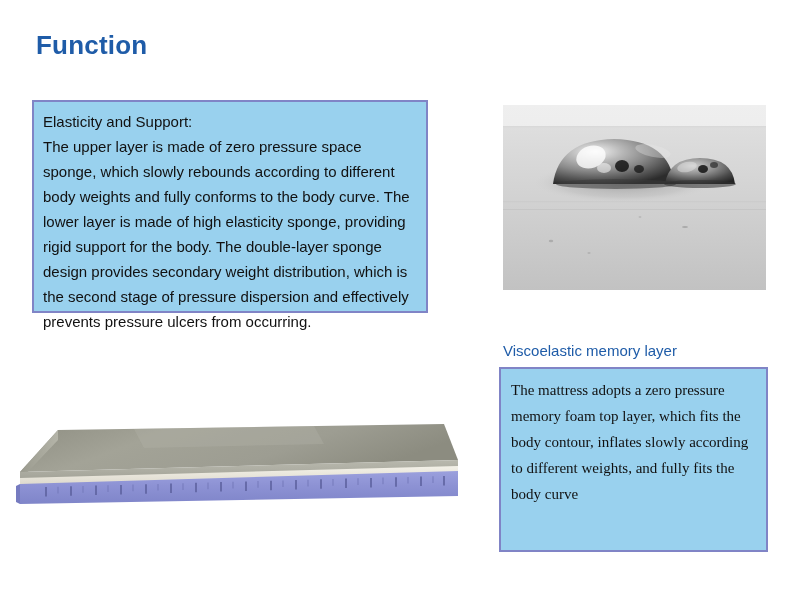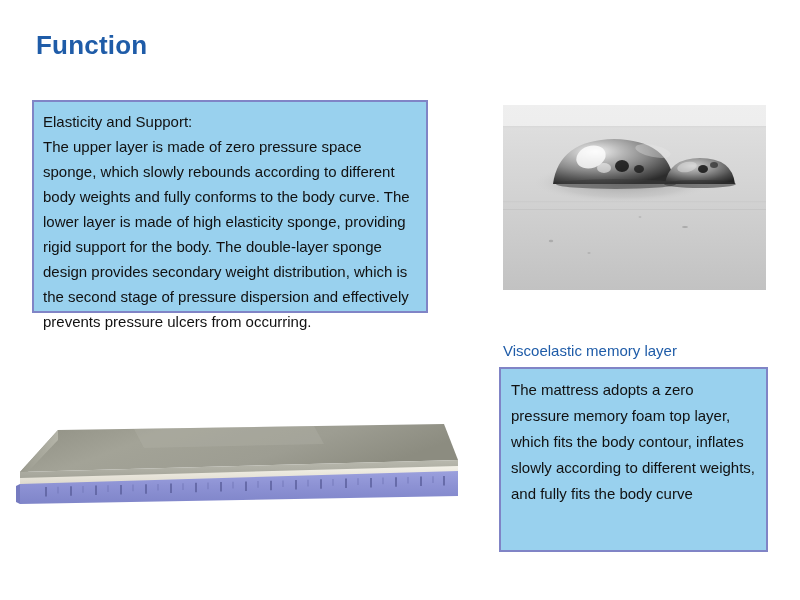--- a/index.html
+++ b/index.html
@@ -57,20 +57,21 @@
     top: 100px;
     width: 396px;
     height: 213px;
   }
 
   #box-mattress-desc {
     left: 499px;
     top: 367px;
     width: 269px;
     height: 185px;
+    font-family: Liberation Serif, serif;
   }
   #box-mattress-desc .tb-body {
     padding: 8px 10px 4px 10px;
     line-height: 26px;
   }
 
   
   .photo-caption {
     position: absolute;
     left: 503px;

